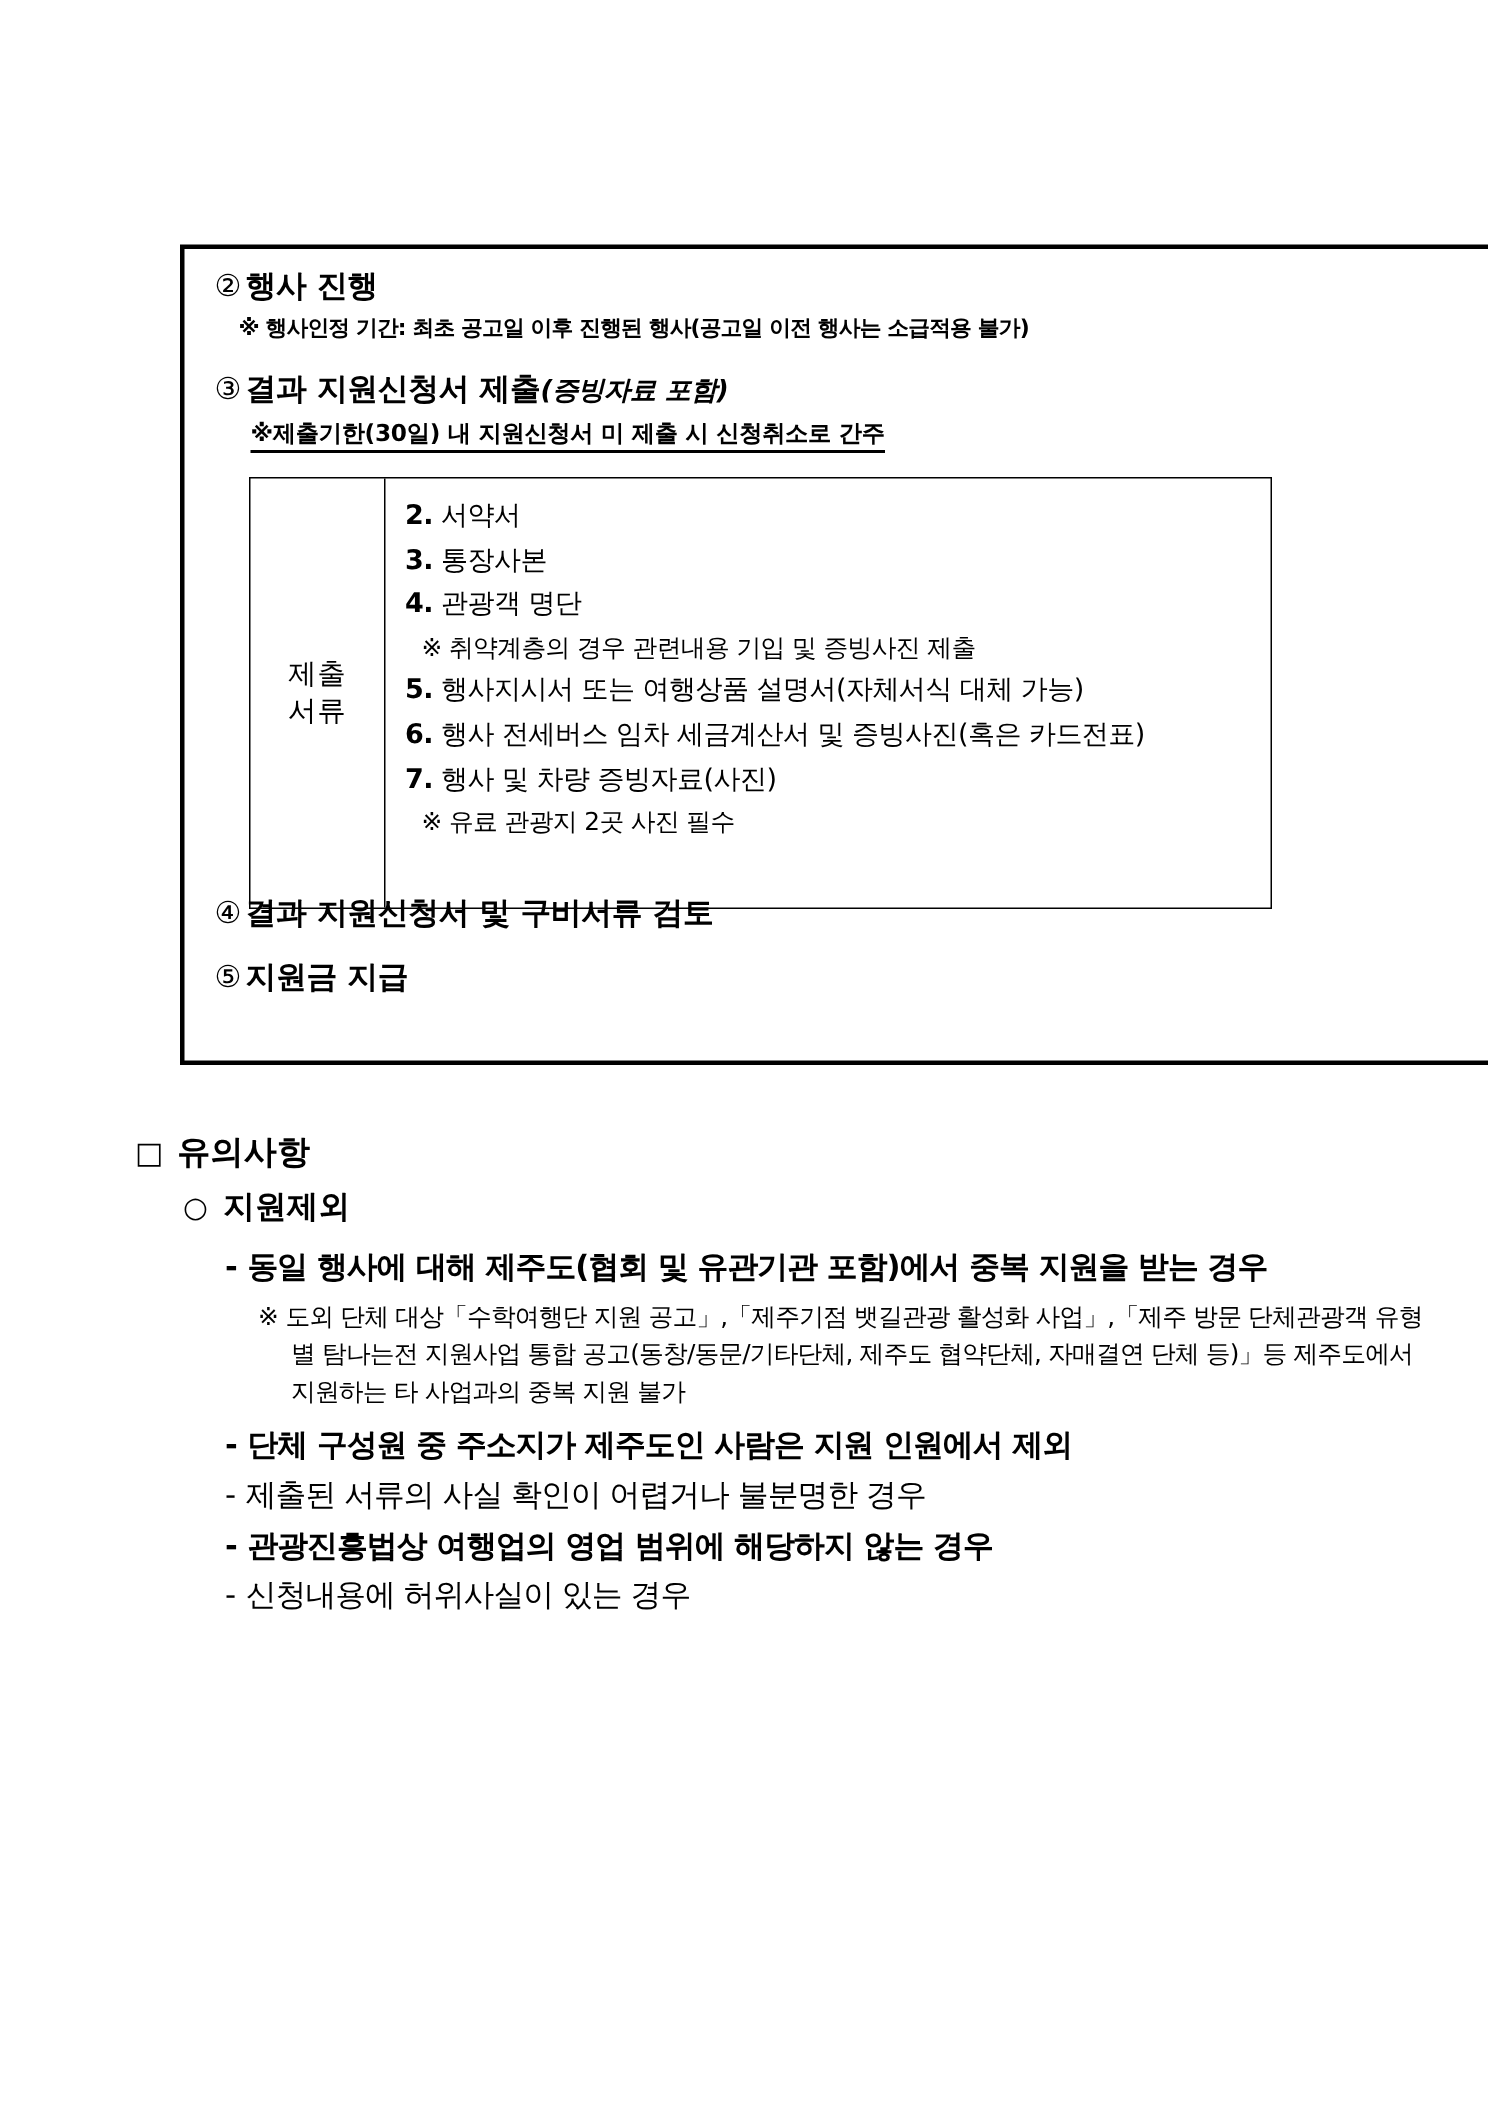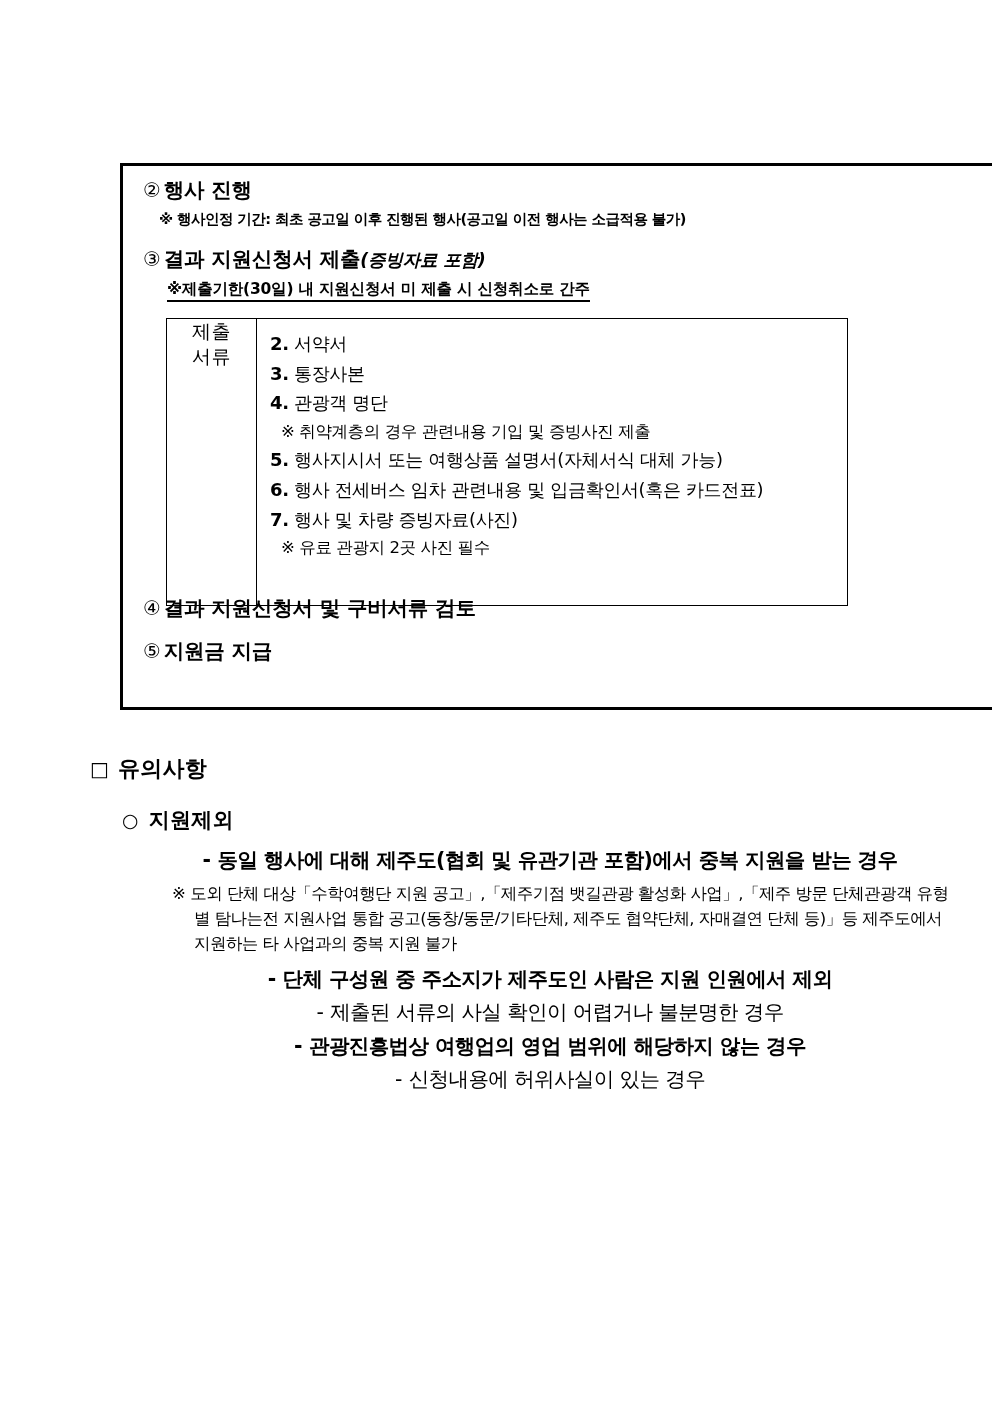--- a/index.html
+++ b/index.html
@@ -86,20 +86,21 @@
     box-sizing: border-box;
     display: flex;
   }
   .docs-label-cell {
     width: 90px;
     border-right: 1.6px solid #000000;
     box-sizing: border-box;
     display: flex;
     flex-direction: column;
     align-items: center;
+    justify-content: center;
     font-size: 19px;
     line-height: 1.32;
     letter-spacing: 0.5px;
   }
   .docs-list-cell {
     flex: 1;
     box-sizing: border-box;
     padding: 10px 0 0 13px;
   }
   .doc-item {
@@ -136,41 +137,40 @@
     font-family: "DejaVu Sans", sans-serif;
     margin-right: 9px;
     font-size: 20px;
   }
   .notice-h2 {
     font-size: 21px;
     font-weight: bold;
     letter-spacing: 0.2px;
     line-height: 1.5;
     padding-left: 32px;
-    margin-top: 20px;
+    margin-top: 4px;
     white-space: nowrap;
   }
   .notice-h2 .ci {
     font-weight: normal;
     margin-right: 10px;
     font-size: 19px;
   }
 
   .bullets {
     padding-left: 60px;
     margin-top: 8px;
   }
   .bullet {
     font-size: 20.5px;
     line-height: 1.48;
     letter-spacing: -0.6px;
     text-indent: -20px;
     padding-left: 20px;
     margin-bottom: 3px;
-    text-align: center;
   }
   .bullet.bold { font-weight: bold; }
   .bullet .dash { margin-right: 7px; }
 
   .bullet-note {
     font-size: 16.5px;
     line-height: 1.52;
     letter-spacing: -0.55px;
     padding-left: 44px;
     text-indent: -22px;
@@ -227,21 +227,21 @@
         <span>취약계층의 경우 관련내용 기입 및 증빙사진 제출</span>
       </div>
 
       <div class="doc-item">
         <span class="num">5.</span>
         <span>행사지시서 또는 여행상품 설명서(자체서식 대체 가능)</span>
       </div>
 
       <div class="doc-item">
         <span class="num">6.</span>
-        <span>행사 전세버스 임차 관련내용 및 입금확인서(혹은 카드전표)</span>
+        <span>행사 전세버스 임차 세금계산서 및 증빙사진(혹은 카드전표)</span>
       </div>
 
       <div class="doc-item">
         <span class="num">7.</span>
         <span>행사 및 차량 증빙자료(사진)</span>
       </div>
 
       <div class="doc-sub">
         <span>※</span>
         <span>유료 관광지 2곳 사진 필수</span>

